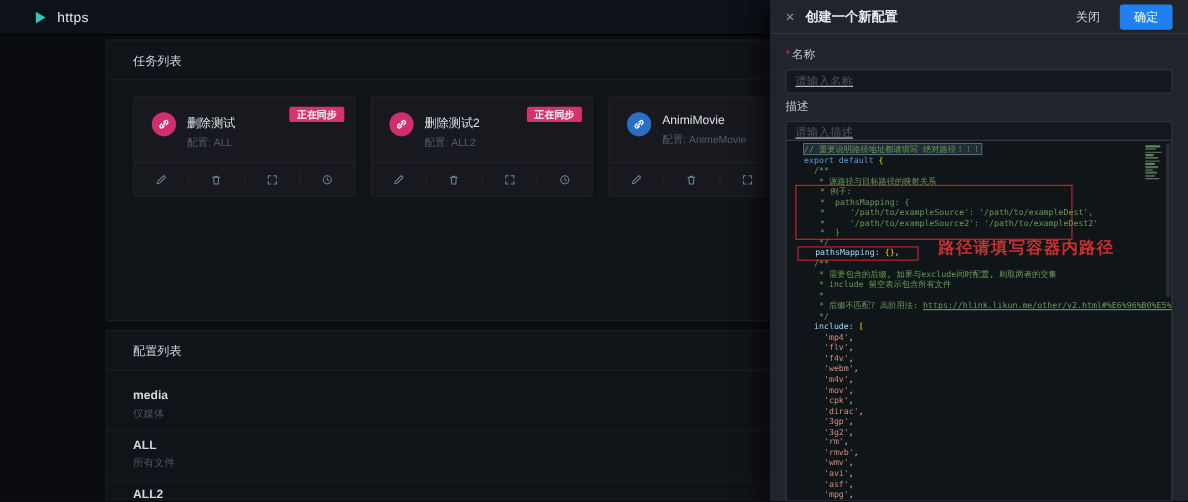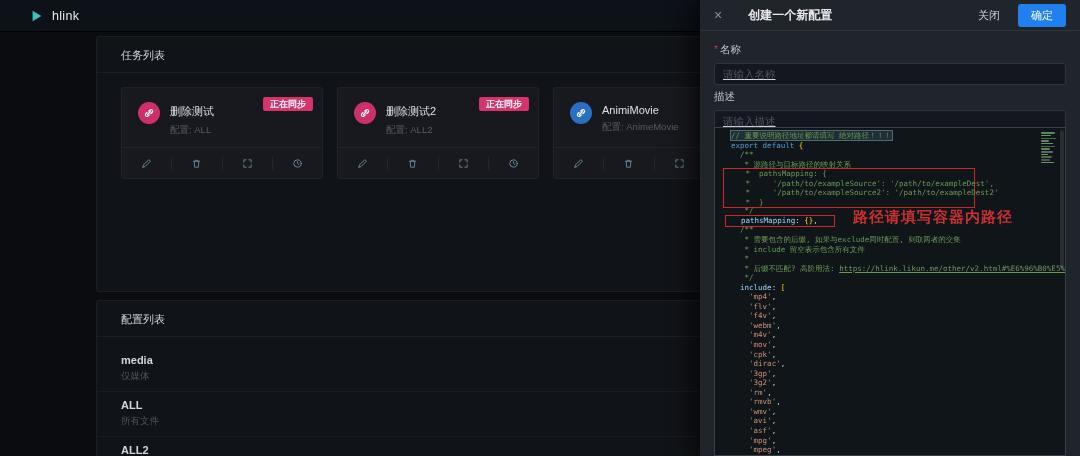--- a/index.html
+++ b/index.html
@@ -44,21 +44,21 @@
   .config-item .name{font-size:11px;color:#d3d8dd;font-weight:bold;}
   .config-item .desc{font-size:9.5px;color:#4f555c;margin-top:4px;}
 
   
   .drawer{position:absolute;top:0;right:0;width:380px;height:456px;background:#20242b;
           box-shadow:-10px 0 18px rgba(0,0,0,.55);box-sizing:border-box;}
   .drawer-header{height:30px;display:flex;align-items:center;gap:10px;padding:0 14px;
                  border-bottom:1px solid #ffffff14;}
   .close-x{background:none;border:none;color:#8b929b;font-size:14px;line-height:14px;
            padding:0;cursor:pointer;}
-  .drawer-title{flex:1;font-size:12px;font-weight:bold;color:#e8eaed;margin-left:16px;}
+  .drawer-title{flex:1;font-size:12px;font-weight:bold;color:#e8eaed;}
   .btn-ghost{background:none;border:none;color:#cfd4da;font-size:11px;cursor:pointer;padding:4px 8px;}
   .btn-primary{background:#2080f0;border:none;color:#fff;font-size:11px;font-weight:normal;
                border-radius:3px;padding:4px 13px;cursor:pointer;}
 
   .form{padding:7px 14px 0;}
   .flabel{font-size:10.5px;color:#c2c8cf;margin:5px 0 6px;}
   .flabel.req::before{content:"*";color:#d03050;margin-right:2px;}
   .finput{width:100%;height:22px;box-sizing:border-box;background:#14181e;border:1px solid #2e353e;
           border-radius:3px;color:#d4d8dd;font-size:10.5px;padding:0 8px;outline:none;
           font-family:"Liberation Sans",sans-serif;text-decoration:underline;}
@@ -93,21 +93,21 @@
 <body>
 
 <div class="page">
 
   <header class="navbar">
     <span class="logo">
       <svg width="14" height="14" viewBox="0 0 16 16">
           <polygon points="3,2 13,8 3,14" fill="#35c3bd"></polygon>
         </svg>
     </span>
-    <span class="appname">hlink</span>
+    <span class="appname">https</span>
   </header>
 
   <main class="main">
 
     <section class="panel task-panel">
       <div class="panel-header">任务列表</div>
       <div class="cards" id="task-cards">
           <div class="card">
             <div class="card-top">
               <span class="circle pink">
@@ -308,20 +308,21 @@
       <input class="finput" placeholder="请输入描述" style="">
     </div>
 
     <div class="editor">
       <div class="code" id="code-lines">
           <div class="code-line"><span class="tok-c sel-hl">// 重要说明路径地址都请填写 绝对路径！！！</span></div>
           <div class="code-line"><span class="tok-k">export default </span><span class="tok-b">{</span></div>
           <div class="code-line"><span class="tok-d">  </span><span class="tok-c">/**</span></div>
           <div class="code-line"><span class="tok-c">   * 源路径与目标路径的映射关系</span></div>
           <div class="red-box">
+            <div class="code-line"><span class="tok-c">   * 例子:</span></div>
             <div class="code-line"><span class="tok-c">   *  pathsMapping: {</span></div>
             <div class="code-line"><span class="tok-c">   *     '/path/to/exampleSource': '/path/to/exampleDest',</span></div>
             <div class="code-line"><span class="tok-c">   *     '/path/to/exampleSource2': '/path/to/exampleDest2'</span></div>
             <div class="code-line"><span class="tok-c">   *  }</span></div>
           </div>
           <div class="code-line"><span class="tok-c">   */</span></div>
           <div class="code-line"><span class="red-box-inline"><span class="tok-d">  </span><span class="tok-p">pathsMapping</span><span class="tok-d">: </span><span class="tok-b">{}</span><span class="tok-d">,</span></span><span class="annot">路径请填写容器内路径</span></div>
           <div class="code-line"><span class="tok-d">  </span><span class="tok-c">/**</span></div>
           <div class="code-line"><span class="tok-c">   * 需要包含的后缀, 如果与exclude同时配置, 则取两者的交集</span></div>
           <div class="code-line"><span class="tok-c">   * include 留空表示包含所有文件</span></div>

